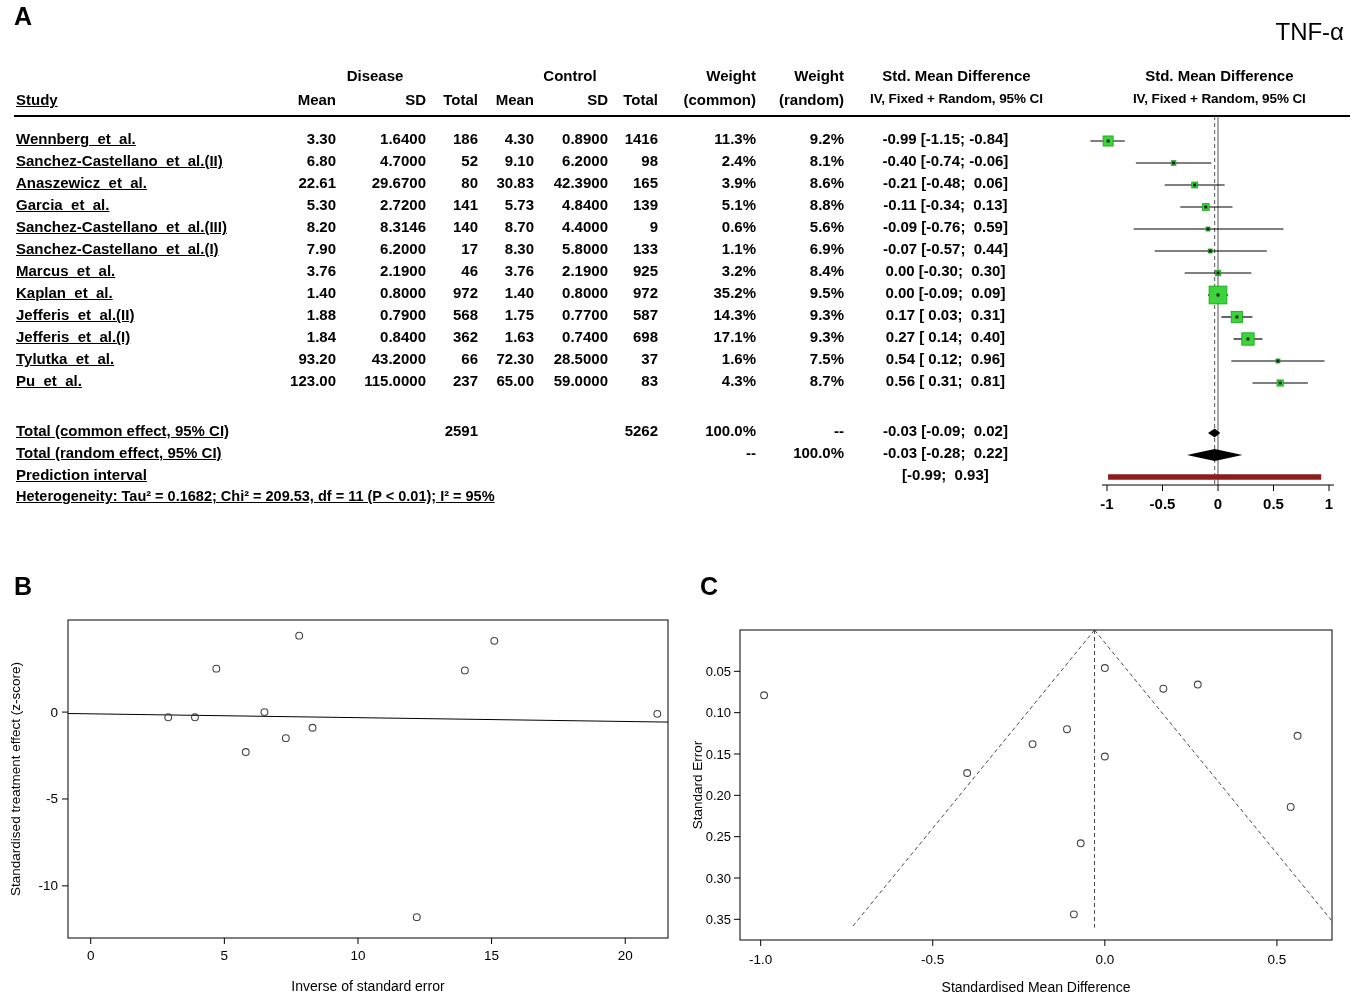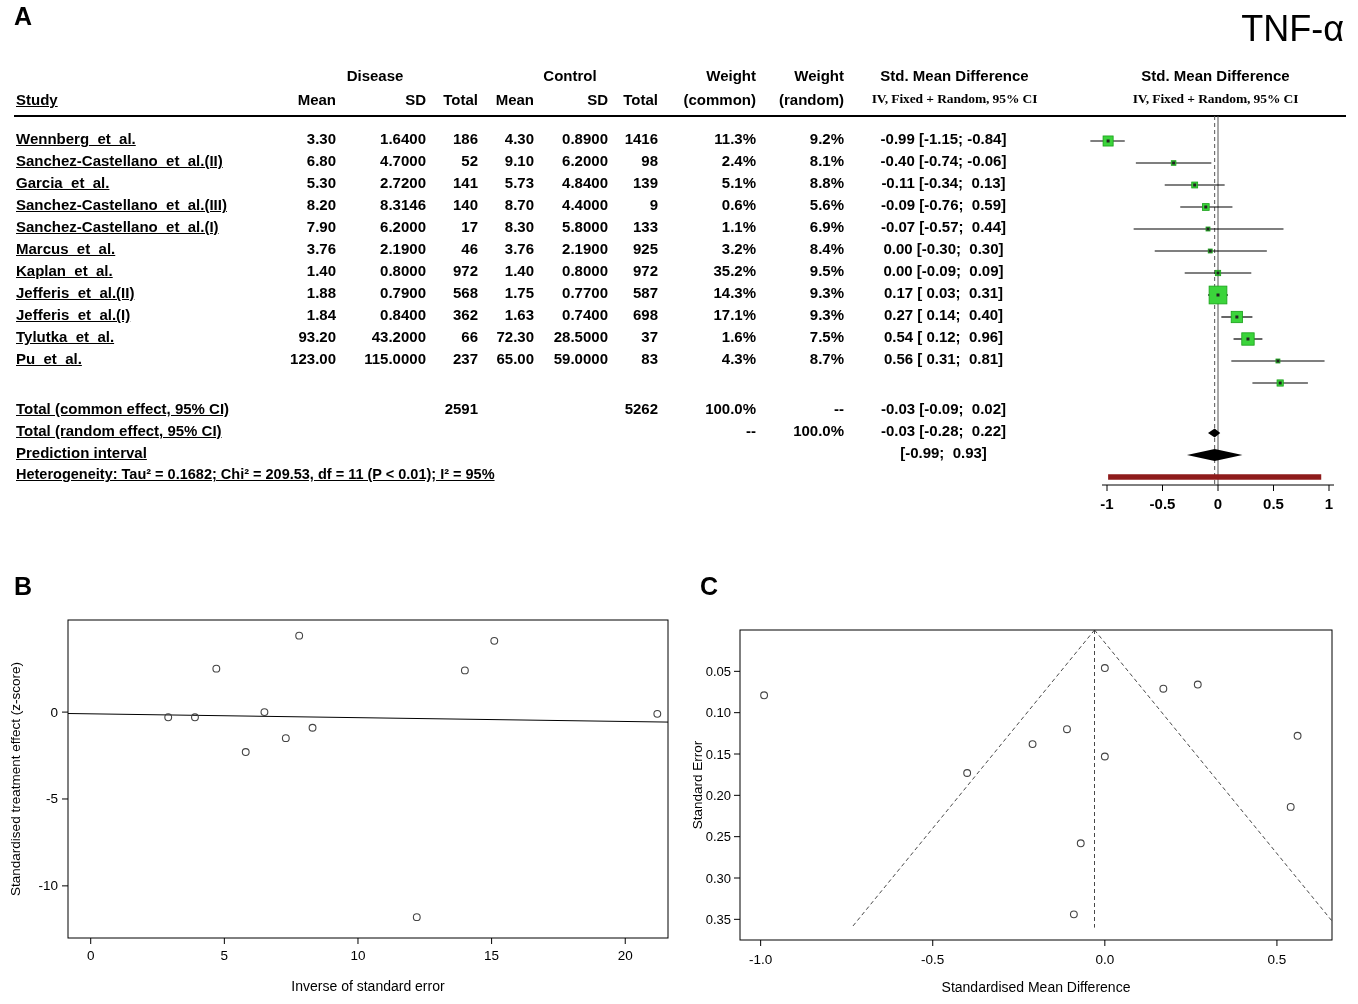--- a/index.html
+++ b/index.html
@@ -8,35 +8,35 @@
     width: 1358px; height: 1004px; position: relative;
     font-family: "Liberation Sans", sans-serif; color: #000;
     overflow: hidden;
   }
   #panelA { position: absolute; left: 0; top: 0; width: 1358px; height: 560px; }
   #panelBC { position: absolute; left: 0; top: 560px; width: 1358px; height: 444px; }
   .panel-label { position: absolute; font-size: 25px; font-weight: 700; }
   #labelA { left: 14px; top: 2px; }
   #labelB { left: 14px; top: 12px; }
   #labelC { left: 700px; top: 12px; }
-  #figure-title { position: absolute; top: 8px; right: 14px; font-size: 36px; font-weight: 400; }
+  #figure-title { position: absolute; top: 18px; right: 14px; font-size: 24px; font-weight: 400; }
 
   #forest-table { position: absolute; left: 14px; top: 64px; border-collapse: collapse; table-layout: fixed; }
   #forest-table th, #forest-table td {
     padding: 0 2px; white-space: pre; font-weight: 700; font-size: 15px; line-height: 1.05;
   }
   #forest-table .hrow1 { height: 24px; margin-top: 29px; }
   #forest-table .hrow2 { height: 28px; }
   #forest-table .hrow2 th { vertical-align: top; padding-top: 4px; border-bottom: 2px solid #000; }
   #forest-table tbody tr.drow { height: 22px; }
   .c-study { text-align: left; text-decoration: underline; }
   .c-num   { text-align: right; }
   .c-smd   { text-align: center; }
   .c-center{ text-align: center; }
-  #forest-table th.c-iv { font-size: 13.5px; letter-spacing: -0.1px; font-family: Liberation Serif, serif; }
+  #forest-table th.c-iv { font-size: 13.5px; letter-spacing: -0.1px; }
   #forest-table th.c-smdpad { padding-left: 24px; }
   #forest-table th.c-forestpad { padding-left: 46px; }
   #forest-table td.c-het { font-size: 14.5px; }
 
   #forest-svg { position: absolute; left: 1056px; top: 64px; }
   #radial-svg { position: absolute; left: 0; top: 0; }
   #funnel-svg { position: absolute; left: 690px; top: 0; }
   svg text { font-family: "Liberation Sans", sans-serif; fill: #000; }
 </style>
 </head>
@@ -106,20 +106,33 @@
             <td class="c-study">Sanchez-Castellano_et_al.(II)</td>
             <td class="c-num">6.80</td>
             <td class="c-num">4.7000</td>
             <td class="c-num">52</td>
             <td class="c-num">9.10</td>
             <td class="c-num">6.2000</td>
             <td class="c-num">98</td>
             <td class="c-num">2.4%</td>
             <td class="c-num">8.1%</td>
             <td class="c-smd">-0.40 [-0.74; -0.06]</td>
+            <td class="c-forest"></td>
+          </tr>
+          <tr class="drow">
+            <td class="c-study">Anaszewicz_et_al.</td>
+            <td class="c-num">22.61</td>
+            <td class="c-num">29.6700</td>
+            <td class="c-num">80</td>
+            <td class="c-num">30.83</td>
+            <td class="c-num">42.3900</td>
+            <td class="c-num">165</td>
+            <td class="c-num">3.9%</td>
+            <td class="c-num">8.6%</td>
+            <td class="c-smd">-0.21 [-0.48;  0.06]</td>
             <td class="c-forest"></td>
           </tr>
           <tr class="drow">
             <td class="c-study">Garcia_et_al.</td>
             <td class="c-num">5.30</td>
             <td class="c-num">2.7200</td>
             <td class="c-num">141</td>
             <td class="c-num">5.73</td>
             <td class="c-num">4.8400</td>
             <td class="c-num">139</td>

